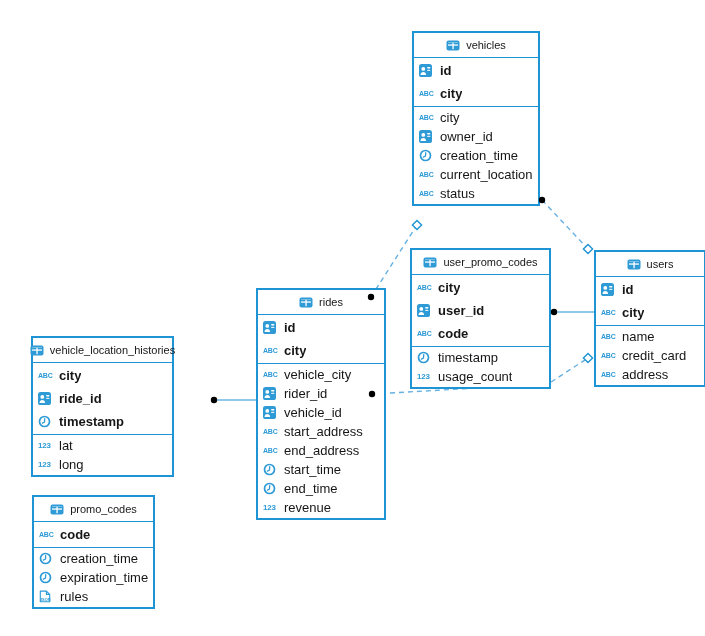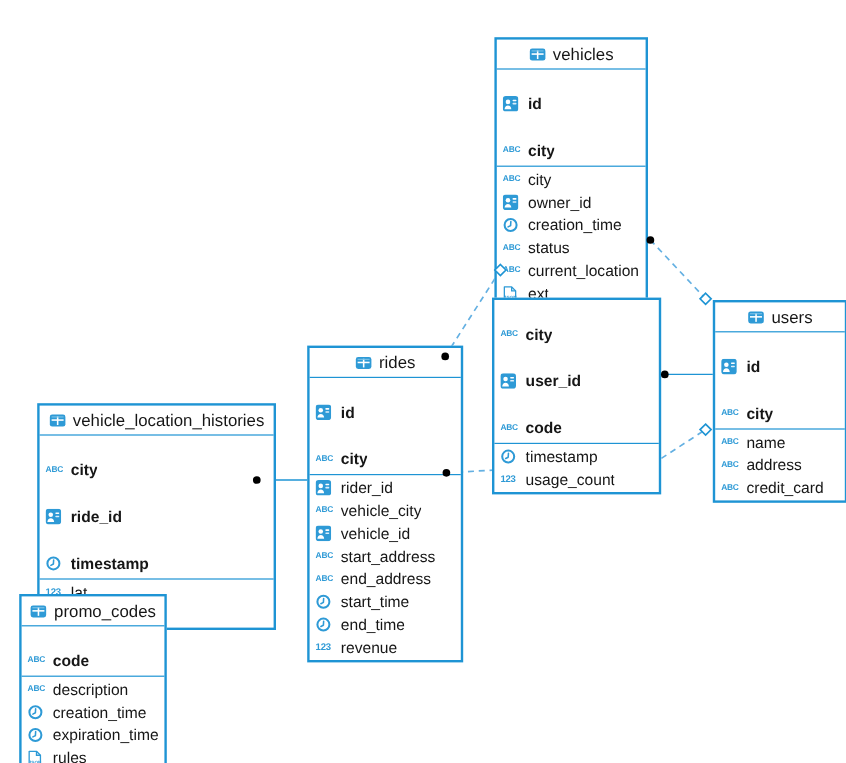--- a/index.html
+++ b/index.html
@@ -20,25 +20,25 @@
     border:2px solid var(--accent);
     box-sizing:border-box;
     z-index:1;
     font-size:13px;
   }
   .tbl-header{
     display:flex;align-items:center;justify-content:center;gap:6px;
     height:24px;border-bottom:1px solid var(--accent);
     white-space:nowrap;color:var(--text);
   }
-  .tbl-header .tname{font-size:14px;}
+  .tbl-header .tname{font-size:11px;}
   .section{padding:1px 0;}
   .col-section{border-top:1px solid var(--accent);}
   .row{display:flex;align-items:center;padding-left:5px;white-space:nowrap;}
-  .pk-section .row{height:23px;font-weight:700;margin-top:16px;}
+  .pk-section .row{height:23px;font-weight:700;}
   .col-section .row{height:19px;font-weight:400;}
   .cicon{width:21px;display:inline-flex;align-items:center;flex:0 0 21px;}
   .txt-icon{font-size:7px;font-weight:800;color:var(--icon-blue);letter-spacing:-0.2px;line-height:1;}
   .num-icon{font-size:8px;font-weight:700;color:var(--icon-blue);letter-spacing:-0.2px;line-height:1;}
   .cname{overflow:hidden;text-overflow:ellipsis;}
 </style>
 </head>
 <body>
 
 <div class="canvas">
@@ -107,41 +107,42 @@
               <circle cx="6.5" cy="6.5" r="5" fill="#fff" stroke="#2e9ad6" stroke-width="1.7"></circle>
               <path d="M6.5 7 L6.7 3.7 M6.5 7 L4.4 8.1" stroke="#2e9ad6" stroke-width="1.3" stroke-linecap="round" fill="none"></path>
             </svg>
           </span>
           <span class="cname">creation_time</span>
         </div>
         <div class="row">
           <span class="cicon">
             <span class="txt-icon">ABC</span>
           </span>
+          <span class="cname">current_location</span>
+        </div>
+        <div class="row">
+          <span class="cicon">
+            <span class="txt-icon">ABC</span>
+          </span>
           <span class="cname">status</span>
         </div>
-        <div class="row">
-          <span class="cicon">
-            <span class="txt-icon">ABC</span>
-          </span>
-          <span class="cname">current_location</span>
-        </div>
-        <div class="row">
-          <span class="cicon">
-            <svg width="12" height="13" viewBox="0 0 12 13">
-              <path d="M1.3 1.1 h6.1 l3.3 3.3 v7.3 h-9.4 z" fill="#fff" stroke="#2e9ad6" stroke-width="1.1" stroke-linejoin="round"></path>
-              <path d="M7.4 1.1 v3.3 h3.3" fill="none" stroke="#2e9ad6" stroke-width="1.1"></path>
-              <text x="0.9" y="11.4" font-size="3.9" font-weight="700" fill="#2e9ad6" font-family="Liberation Sans,sans-serif">JSON</text>
-            </svg>
-          </span>
-          <span class="cname">ext</span>
-        </div>
       </div>
     </div>
     <div class="er-table" style="left: 410px; top: 248px; width: 141px;">
+      <div class="tbl-header">
+        <span class="cicon" style="width: auto; flex: 0 0 auto;">
+          <svg width="14" height="11" viewBox="0 0 14 11">
+            <rect x="0.5" y="0.5" width="13" height="10" rx="2" fill="#2e9ad6"></rect>
+            <rect x="2" y="4.4" width="10" height="1.3" fill="#fff"></rect>
+            <rect x="6.4" y="2" width="1.3" height="7.2" fill="#fff"></rect>
+            <rect x="2" y="2" width="10" height="0.9" fill="#7cc3e8"></rect>
+          </svg>
+        </span>
+        <span class="tname">user_promo_codes</span>
+      </div>
       <div class="section pk-section">
         <div class="row">
           <span class="cicon">
             <span class="txt-icon">ABC</span>
           </span>
           <span class="cname">city</span>
         </div>
         <div class="row">
           <span class="cicon">
             <svg width="13" height="13" viewBox="0 0 13 13">
@@ -215,28 +216,28 @@
         <div class="row">
           <span class="cicon">
             <span class="txt-icon">ABC</span>
           </span>
           <span class="cname">name</span>
         </div>
         <div class="row">
           <span class="cicon">
             <span class="txt-icon">ABC</span>
           </span>
+          <span class="cname">credit_card</span>
+        </div>
+        <div class="row">
+          <span class="cicon">
+            <span class="txt-icon">ABC</span>
+          </span>
           <span class="cname">address</span>
         </div>
-        <div class="row">
-          <span class="cicon">
-            <span class="txt-icon">ABC</span>
-          </span>
-          <span class="cname">credit_card</span>
-        </div>
       </div>
     </div>
     <div class="er-table" style="left: 256px; top: 288px; width: 130px;">
       <div class="tbl-header">
         <span class="cicon" style="width: auto; flex: 0 0 auto;">
           <svg width="14" height="11" viewBox="0 0 14 11">
             <rect x="0.5" y="0.5" width="13" height="10" rx="2" fill="#2e9ad6"></rect>
             <rect x="2" y="4.4" width="10" height="1.3" fill="#fff"></rect>
             <rect x="6.4" y="2" width="1.3" height="7.2" fill="#fff"></rect>
             <rect x="2" y="2" width="10" height="0.9" fill="#7cc3e8"></rect>
@@ -260,38 +261,38 @@
         <div class="row">
           <span class="cicon">
             <span class="txt-icon">ABC</span>
           </span>
           <span class="cname">city</span>
         </div>
       </div>
       <div class="section col-section">
         <div class="row">
           <span class="cicon">
+            <span class="txt-icon">ABC</span>
+          </span>
+          <span class="cname">vehicle_city</span>
+        </div>
+        <div class="row">
+          <span class="cicon">
             <svg width="13" height="13" viewBox="0 0 13 13">
               <rect width="13" height="13" rx="2.6" fill="#2e9ad6"></rect>
               <circle cx="4.3" cy="4.9" r="1.9" fill="#fff"></circle>
               <path d="M1.5 11c0-1.9 1.3-3.1 2.8-3.1s2.8 1.2 2.8 3.1z" fill="#fff"></path>
               <rect x="8.1" y="3.1" width="3.3" height="1.3" rx="0.6" fill="#fff"></rect>
               <rect x="8.1" y="5.7" width="3.3" height="1.3" rx="0.6" fill="#dceefb"></rect>
             </svg>
           </span>
           <span class="cname">rider_id</span>
         </div>
         <div class="row">
           <span class="cicon">
-            <span class="txt-icon">ABC</span>
-          </span>
-          <span class="cname">vehicle_city</span>
-        </div>
-        <div class="row">
-          <span class="cicon">
             <svg width="13" height="13" viewBox="0 0 13 13">
               <rect width="13" height="13" rx="2.6" fill="#2e9ad6"></rect>
               <circle cx="4.3" cy="4.9" r="1.9" fill="#fff"></circle>
               <path d="M1.5 11c0-1.9 1.3-3.1 2.8-3.1s2.8 1.2 2.8 3.1z" fill="#fff"></path>
               <rect x="8.1" y="3.1" width="3.3" height="1.3" rx="0.6" fill="#fff"></rect>
               <rect x="8.1" y="5.7" width="3.3" height="1.3" rx="0.6" fill="#dceefb"></rect>
             </svg>
           </span>
           <span class="cname">vehicle_id</span>
         </div>
@@ -326,21 +327,21 @@
           <span class="cname">end_time</span>
         </div>
         <div class="row">
           <span class="cicon">
             <span class="num-icon">123</span>
           </span>
           <span class="cname">revenue</span>
         </div>
       </div>
     </div>
-    <div class="er-table" style="left: 31px; top: 336px; width: 199px;">
+    <div class="er-table" style="left: 31px; top: 336px; width: 143px;">
       <div class="tbl-header">
         <span class="cicon" style="width: auto; flex: 0 0 auto;">
           <svg width="14" height="11" viewBox="0 0 14 11">
             <rect x="0.5" y="0.5" width="13" height="10" rx="2" fill="#2e9ad6"></rect>
             <rect x="2" y="4.4" width="10" height="1.3" fill="#fff"></rect>
             <rect x="6.4" y="2" width="1.3" height="7.2" fill="#fff"></rect>
             <rect x="2" y="2" width="10" height="0.9" fill="#7cc3e8"></rect>
           </svg>
         </span>
         <span class="tname">vehicle_location_histories</span>
@@ -382,47 +383,41 @@
           <span class="cname">lat</span>
         </div>
         <div class="row">
           <span class="cicon">
             <span class="num-icon">123</span>
           </span>
           <span class="cname">long</span>
         </div>
       </div>
     </div>
-    <div class="er-table" style="left: 16px; top: 495px; width: 123px;">
+    <div class="er-table" style="left: 32px; top: 495px; width: 123px;">
       <div class="tbl-header">
         <span class="cicon" style="width: auto; flex: 0 0 auto;">
           <svg width="14" height="11" viewBox="0 0 14 11">
             <rect x="0.5" y="0.5" width="13" height="10" rx="2" fill="#2e9ad6"></rect>
             <rect x="2" y="4.4" width="10" height="1.3" fill="#fff"></rect>
             <rect x="6.4" y="2" width="1.3" height="7.2" fill="#fff"></rect>
             <rect x="2" y="2" width="10" height="0.9" fill="#7cc3e8"></rect>
           </svg>
         </span>
         <span class="tname">promo_codes</span>
       </div>
       <div class="section pk-section">
         <div class="row">
           <span class="cicon">
             <span class="txt-icon">ABC</span>
           </span>
           <span class="cname">code</span>
         </div>
       </div>
       <div class="section col-section">
-        <div class="row">
-          <span class="cicon">
-            <span class="txt-icon">ABC</span>
-          </span>
-          <span class="cname">description</span>
-        </div>
         <div class="row">
           <span class="cicon">
             <svg width="13" height="13" viewBox="0 0 13 13">
               <circle cx="6.5" cy="6.5" r="5" fill="#fff" stroke="#2e9ad6" stroke-width="1.7"></circle>
               <path d="M6.5 7 L6.7 3.7 M6.5 7 L4.4 8.1" stroke="#2e9ad6" stroke-width="1.3" stroke-linecap="round" fill="none"></path>
             </svg>
           </span>
           <span class="cname">creation_time</span>
         </div>
         <div class="row">

